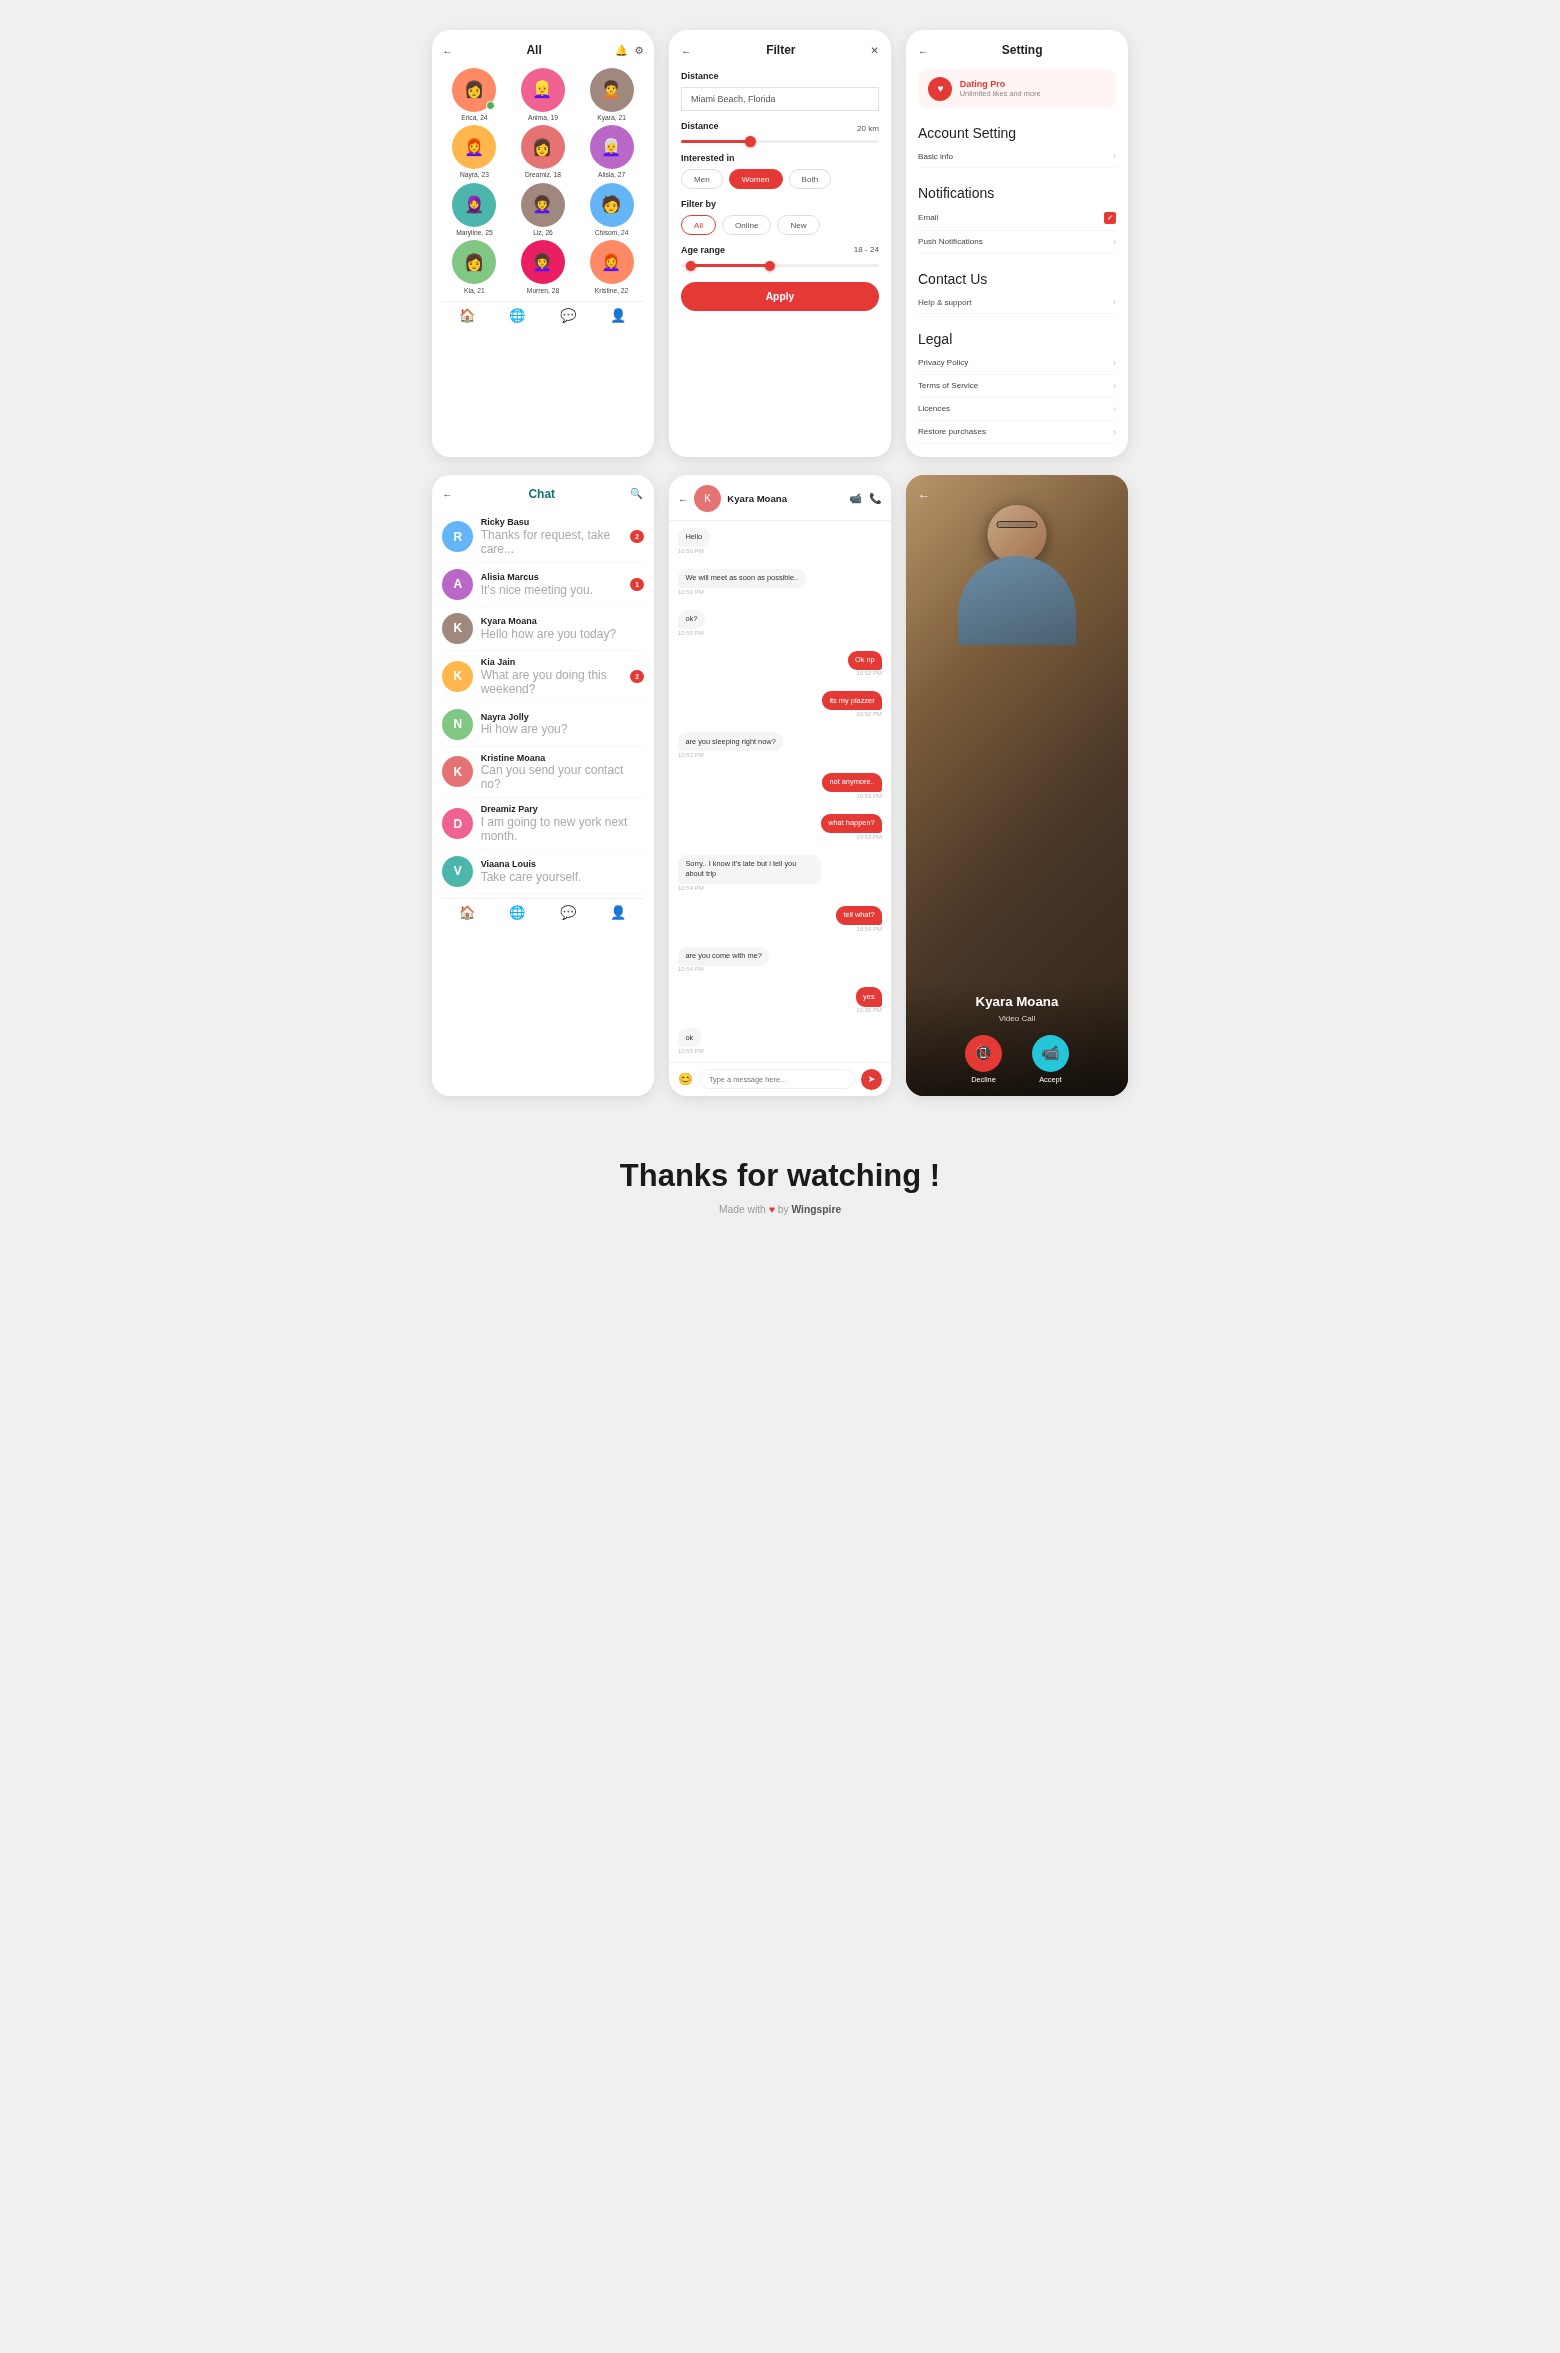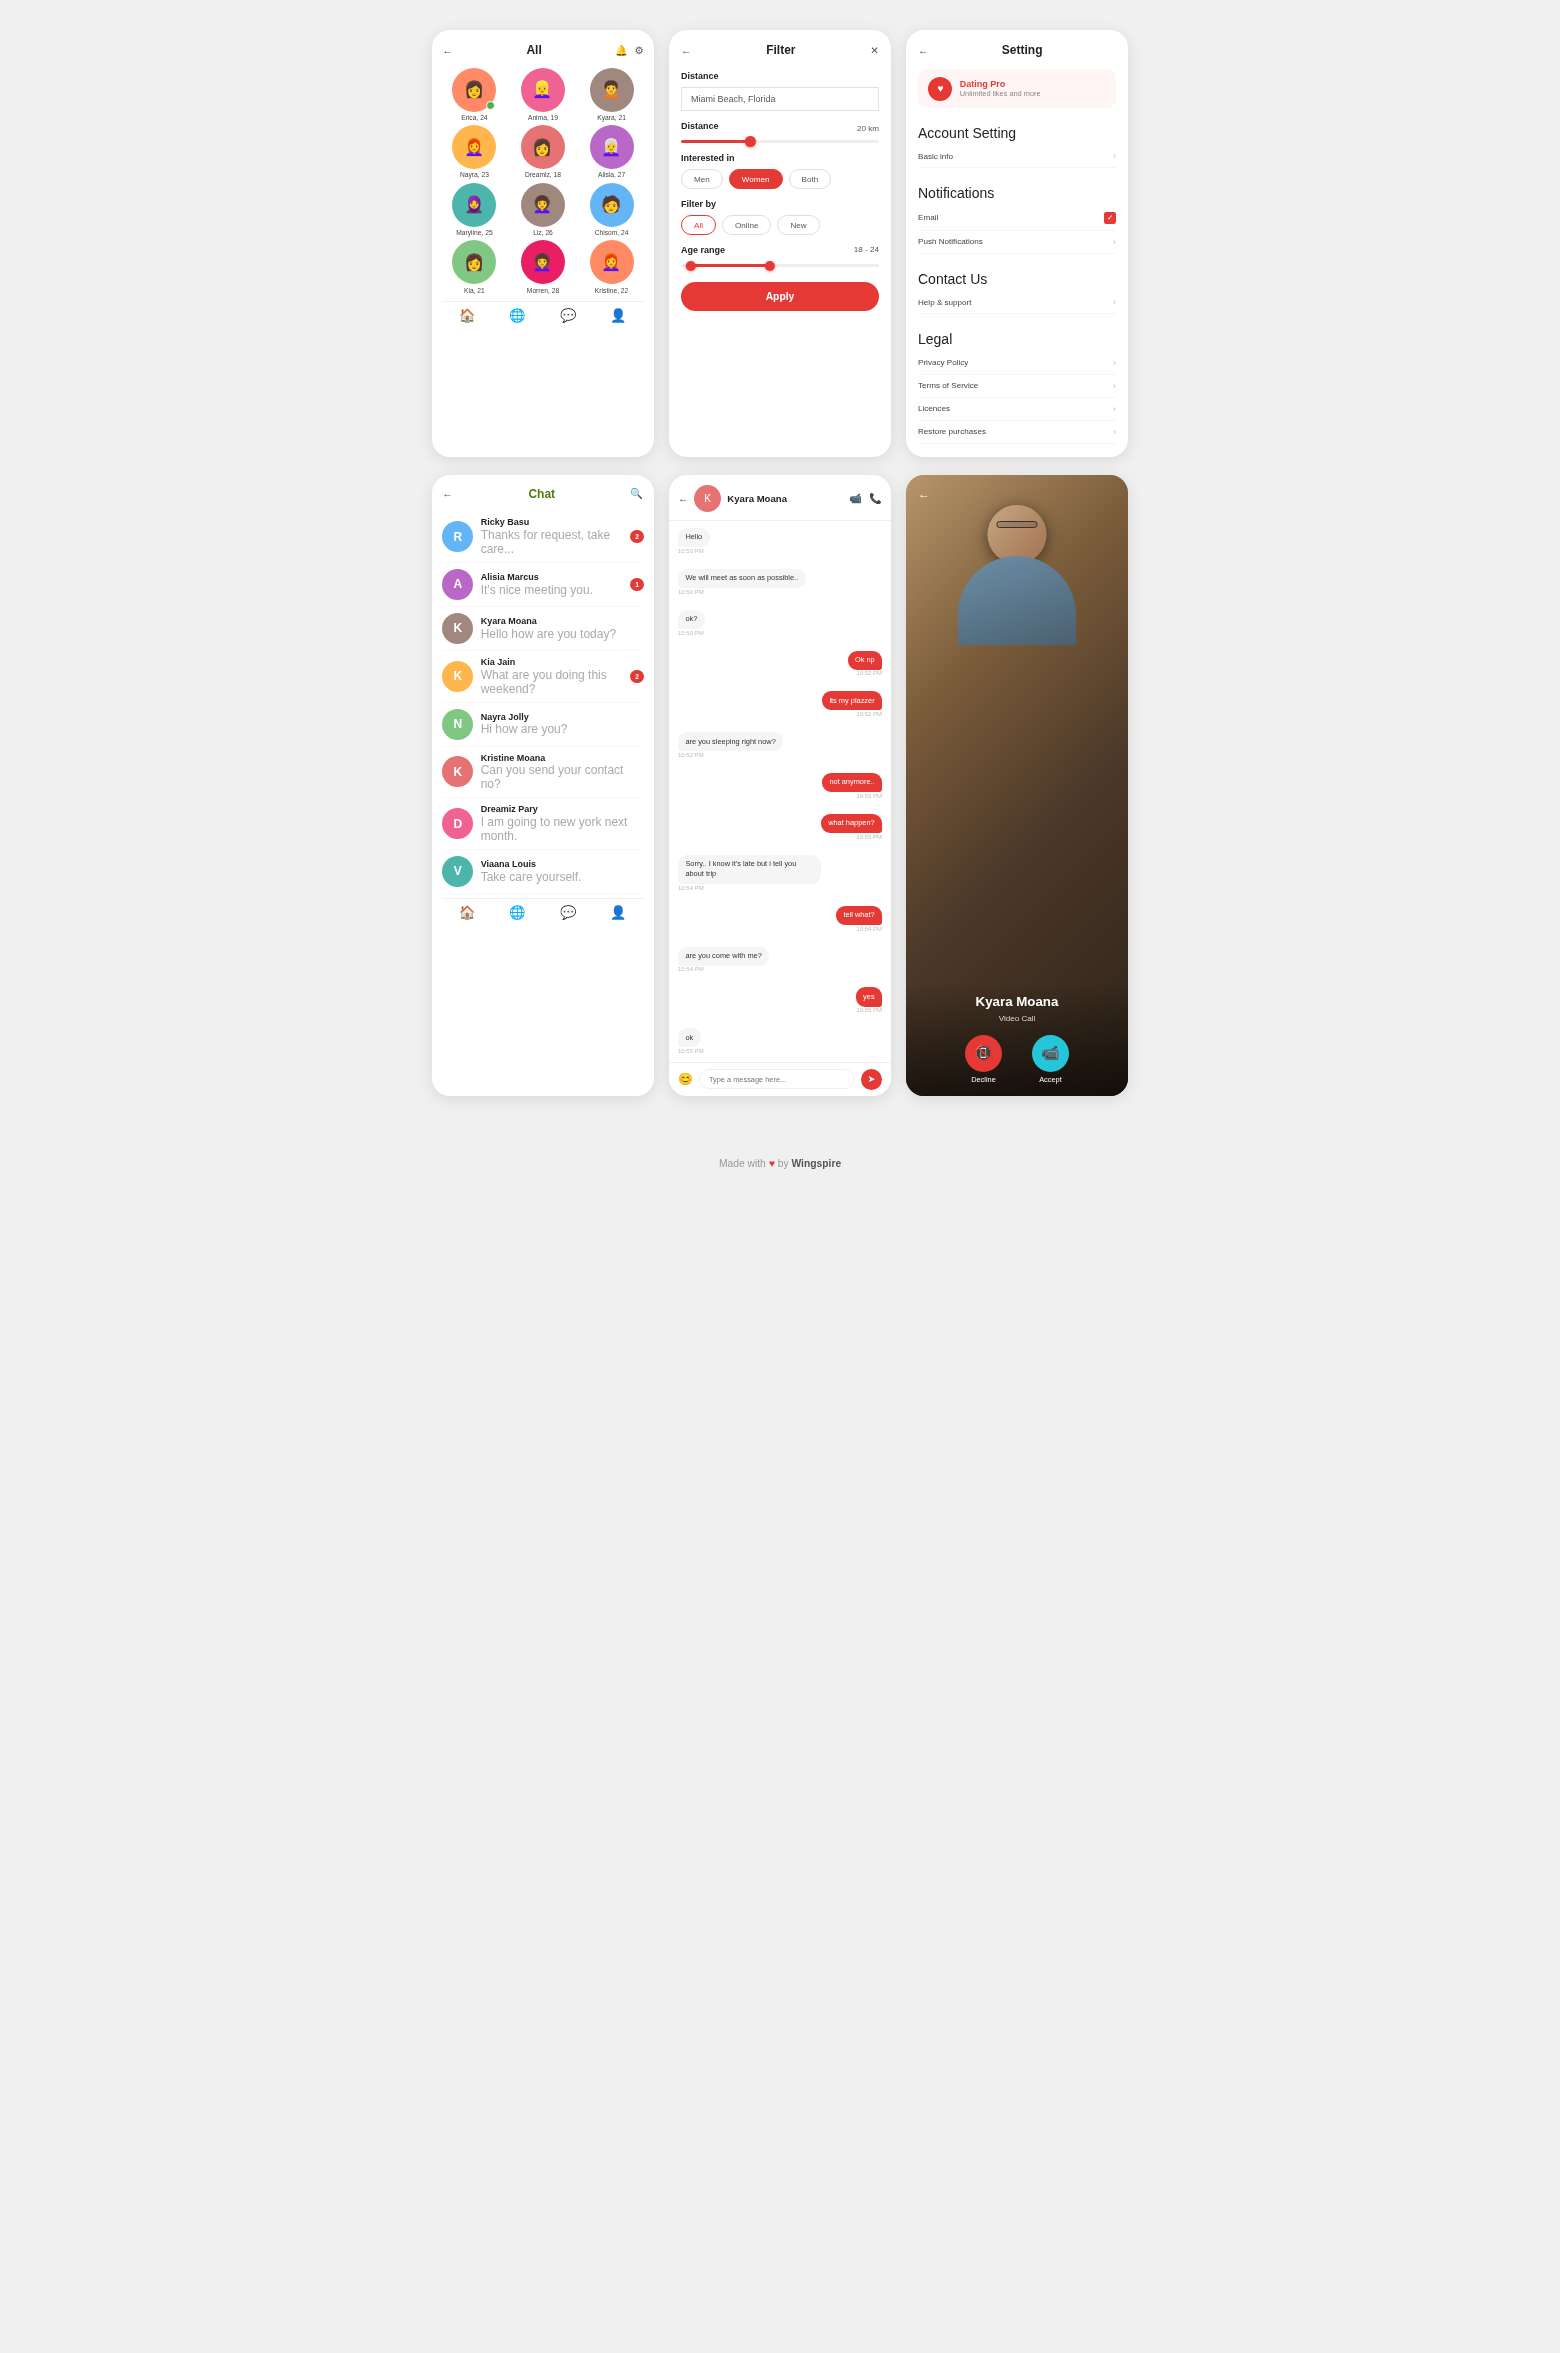--- a/index.html
+++ b/index.html
@@ -306,21 +306,21 @@
     }
     .chat-header {
       display: flex;
       align-items: center;
       justify-content: space-between;
       margin-bottom: 10.3px;
     }
     .chat-title {
       font-size: 12px;
       font-weight: 600;
-      color: #4d7c0f;
+      color: #0f766e;
     }
     .chat-list-item {
       display: flex;
       align-items: center;
       gap: 7.4px;
       padding: 6px 0;
       border-bottom: 0.7px solid #f8f8f8;
       position: relative;
     }
     .chat-avatar {
@@ -964,20 +964,21 @@
             <div class="call-btn-circle accept-btn">📹</div>
             <span class="call-btn-label">Accept</span>
           </div>
         </div>
       </div>
     </div>
 
   </div>
 
   <div class="thanks-section">
+    <div class="thanks-title">Thanks for watching !</div>
     <div class="made-with">
       <span>Made with</span>
       <span class="heart"> ♥ </span>
       <span>by</span>
       <span class="brand">Wingspire</span>
     </div>
   </div>
 
 </div>
 

